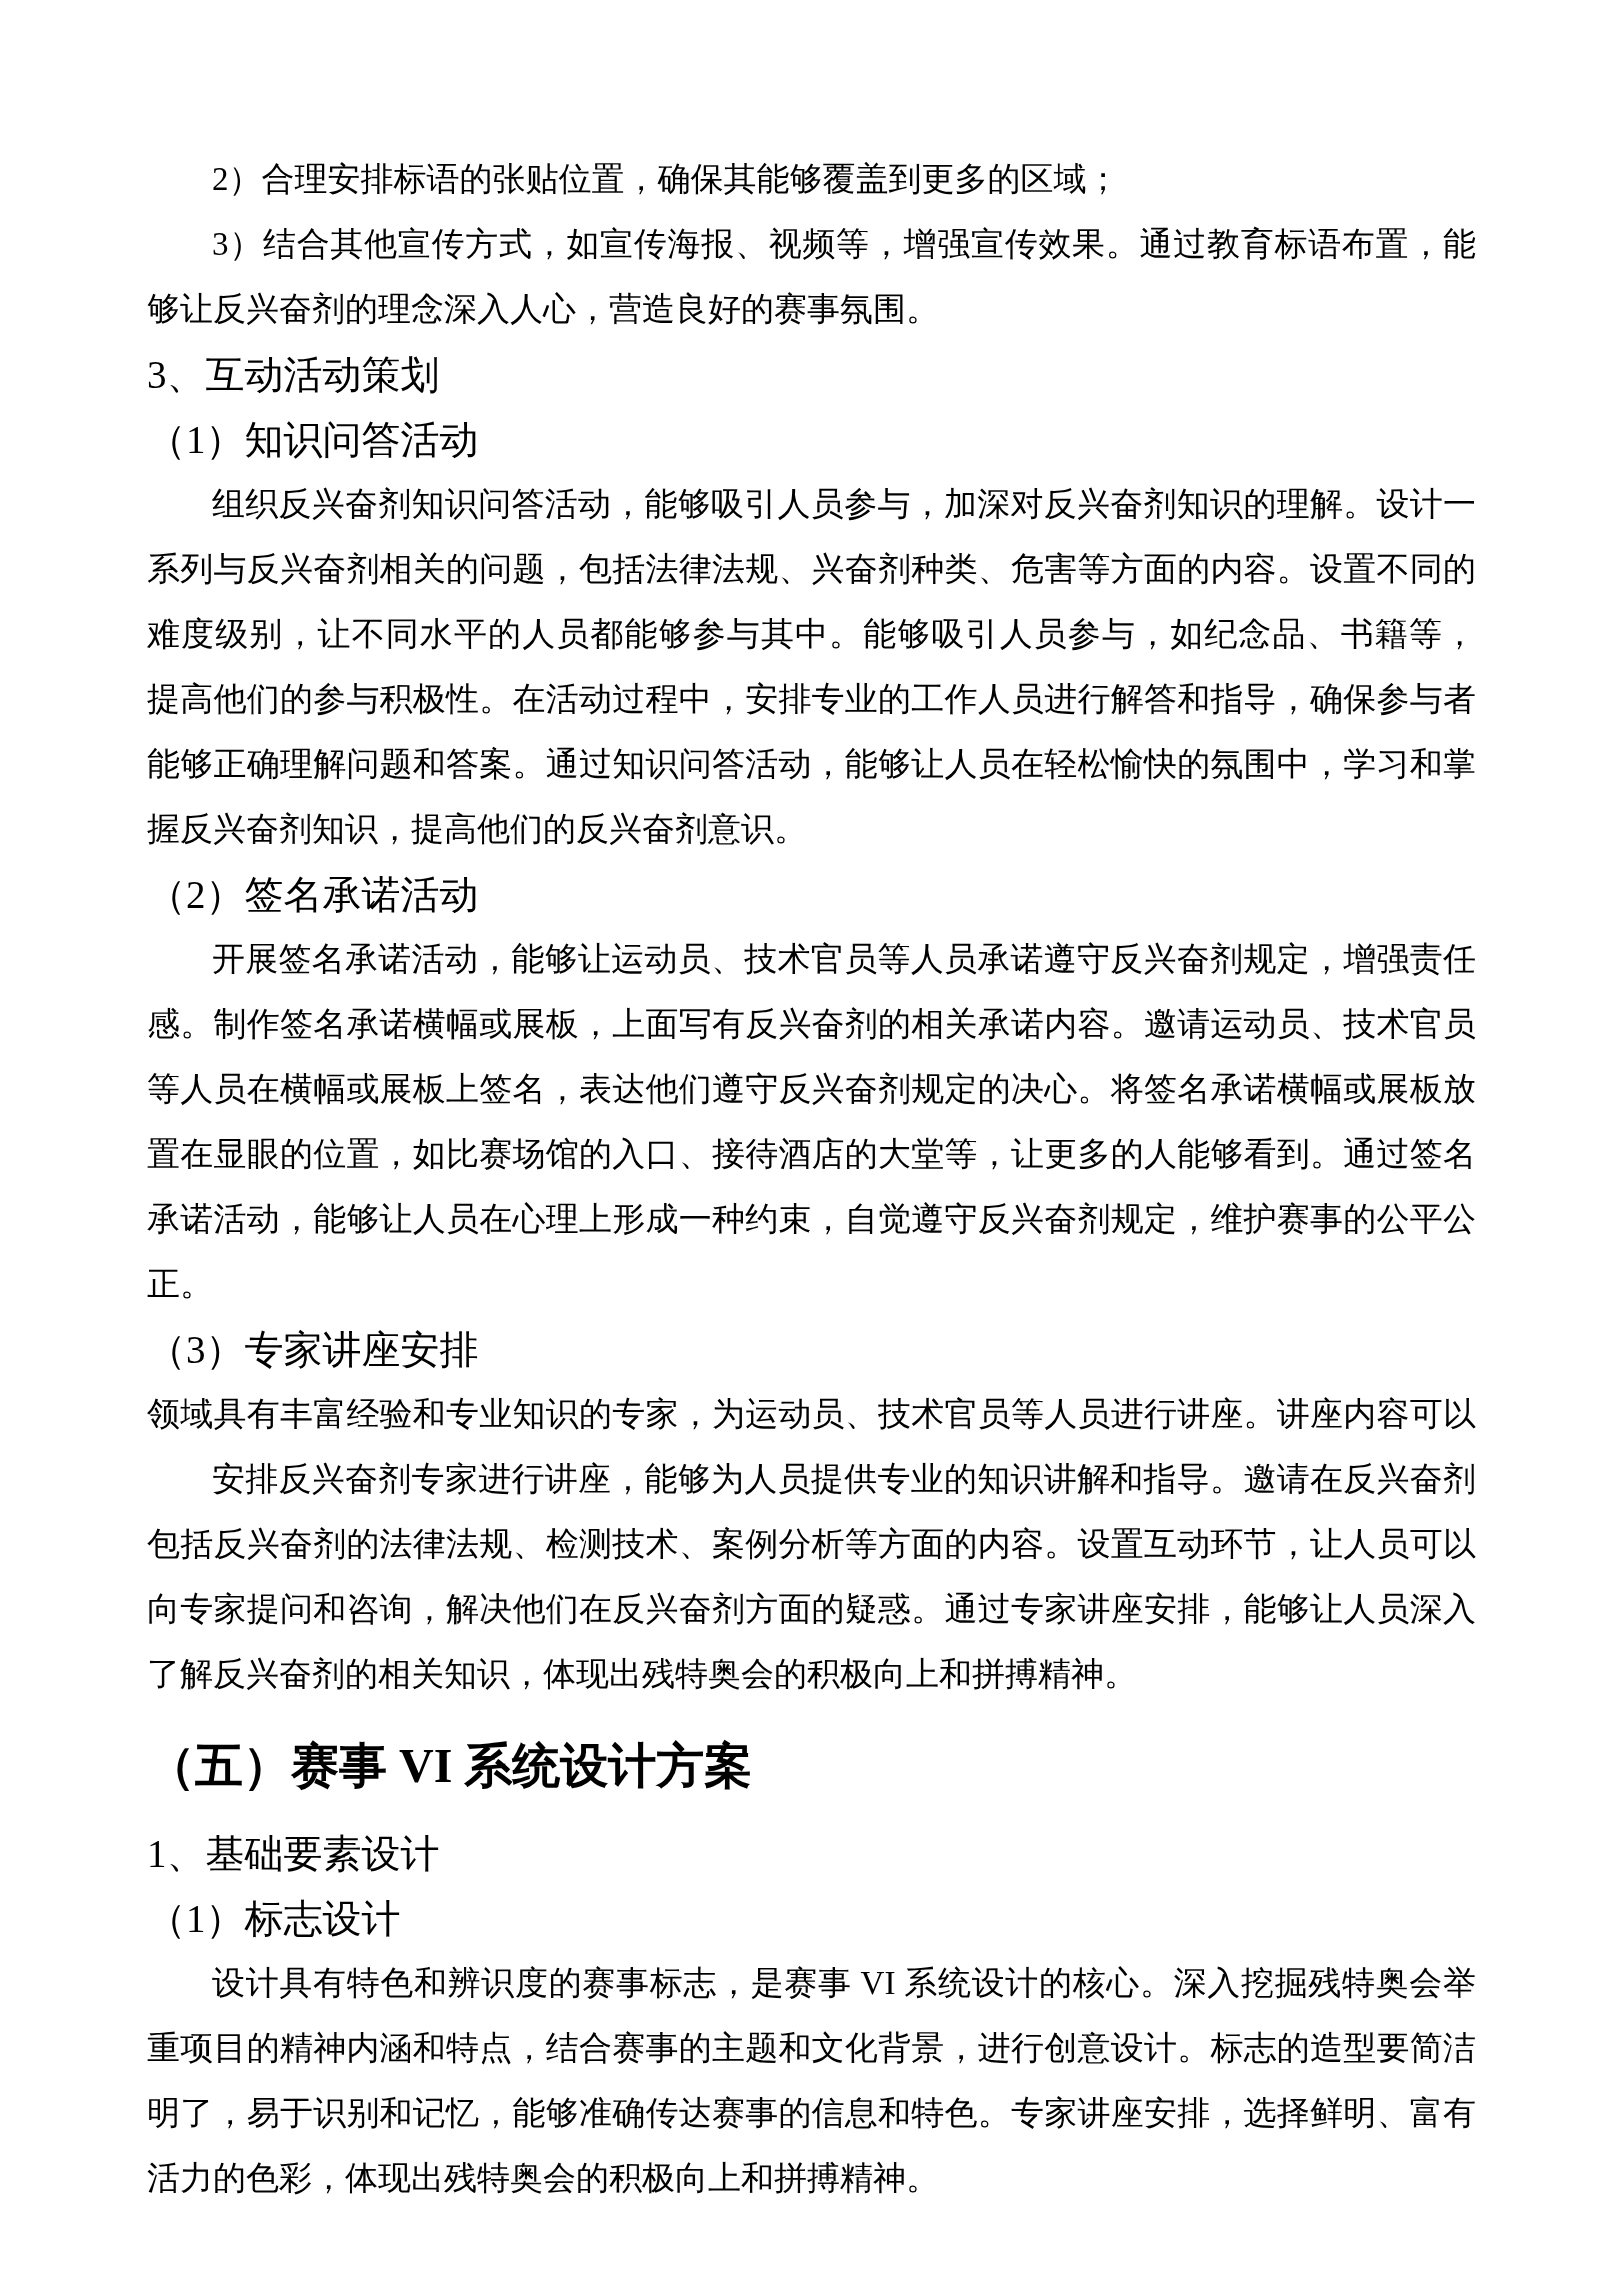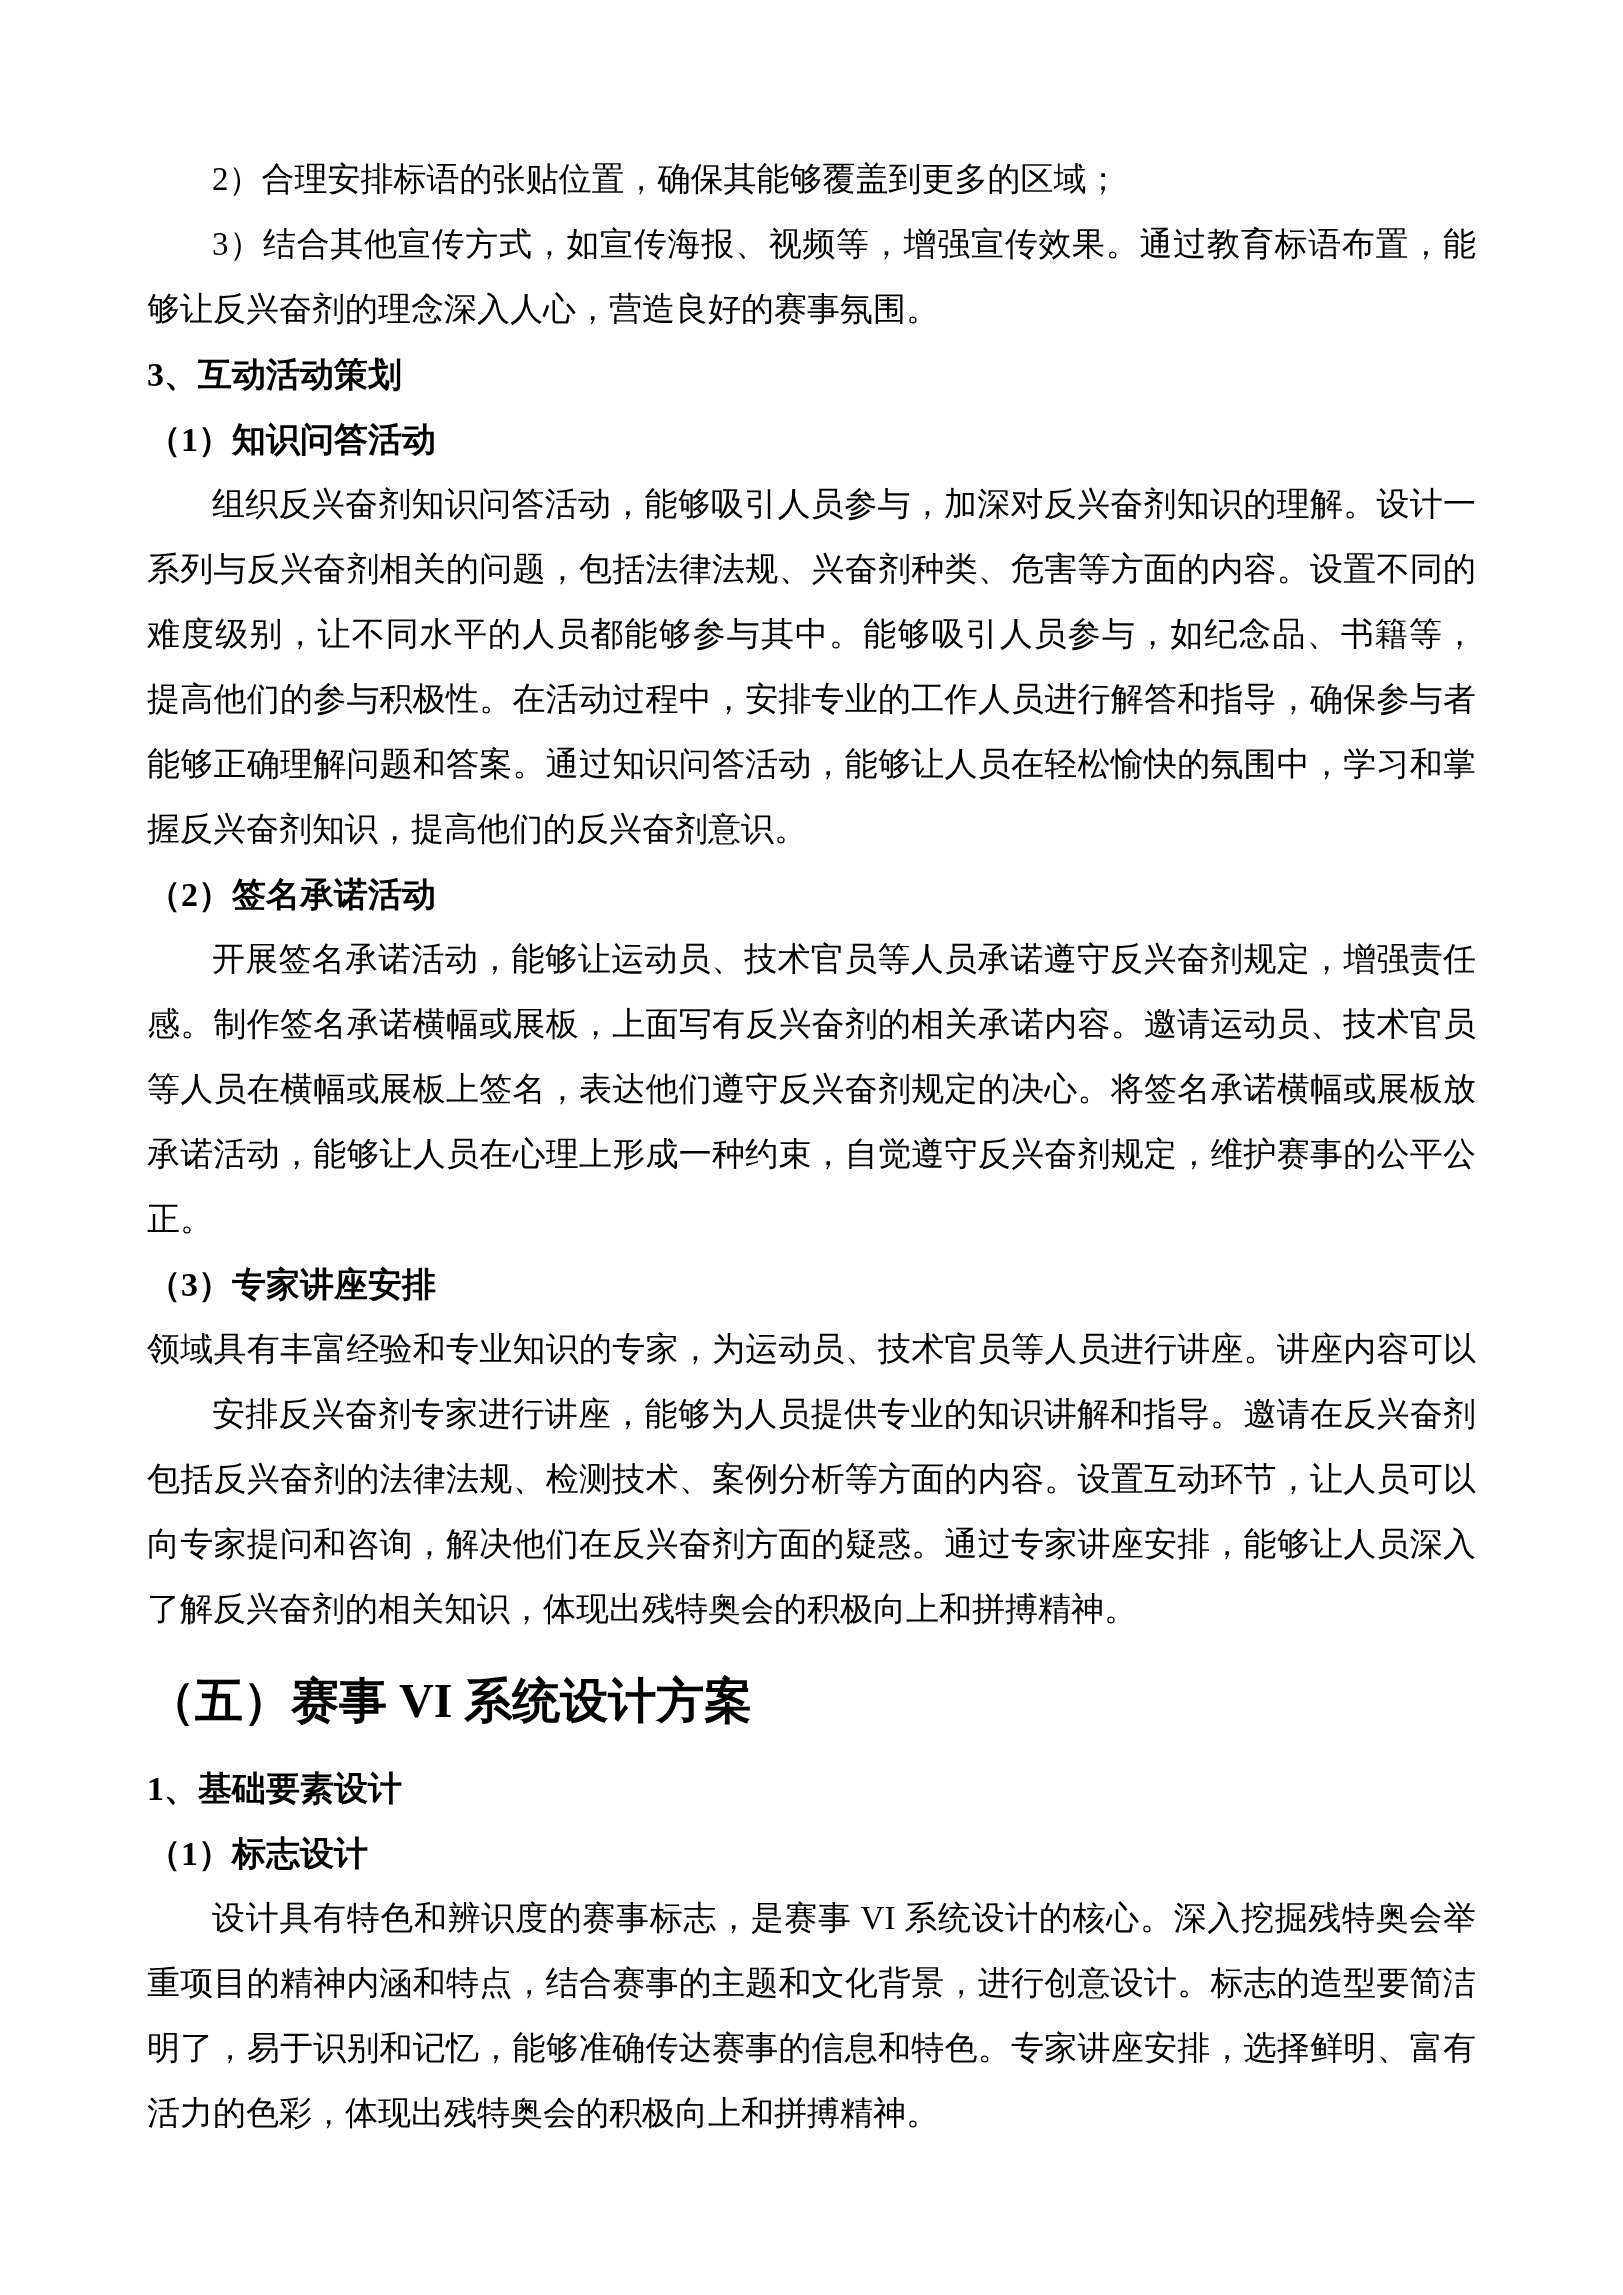--- a/index.html
+++ b/index.html
@@ -28,22 +28,22 @@
   }
   .indent {
     text-indent: 65px;
   }
   .just {
     text-align: justify;
     text-align-last: justify;
     text-justify: inter-character;
   }
   .hsub {
-    font-weight: 700;
-    font-size: 34px;
+    font-weight: 400;
+    font-size: 39px;
   }
   .h1 {
     font-weight: 700;
     font-size: 48px;
     height: 101px;
     line-height: 101px;
     margin-top: 7.9px;
     margin-bottom: 5.2px;
   }
 </style>
@@ -59,20 +59,21 @@
   <div class="line indent just">组织反兴奋剂知识问答活动，能够吸引人员参与，加深对反兴奋剂知识的理解。设计一</div>
   <div class="line just">系列与反兴奋剂相关的问题，包括法律法规、兴奋剂种类、危害等方面的内容。设置不同的</div>
   <div class="line just">难度级别，让不同水平的人员都能够参与其中。能够吸引人员参与，如纪念品、书籍等，</div>
   <div class="line just">提高他们的参与积极性。在活动过程中，安排专业的工作人员进行解答和指导，确保参与者</div>
   <div class="line just">能够正确理解问题和答案。通过知识问答活动，能够让人员在轻松愉快的氛围中，学习和掌</div>
   <div class="line">握反兴奋剂知识，提高他们的反兴奋剂意识。</div>
   <div class="line hsub">（2）签名承诺活动</div>
   <div class="line indent just">开展签名承诺活动，能够让运动员、技术官员等人员承诺遵守反兴奋剂规定，增强责任</div>
   <div class="line just">感。制作签名承诺横幅或展板，上面写有反兴奋剂的相关承诺内容。邀请运动员、技术官员</div>
   <div class="line just">等人员在横幅或展板上签名，表达他们遵守反兴奋剂规定的决心。将签名承诺横幅或展板放</div>
+  <div class="line just">置在显眼的位置，如比赛场馆的入口、接待酒店的大堂等，让更多的人能够看到。通过签名</div>
   <div class="line just">承诺活动，能够让人员在心理上形成一种约束，自觉遵守反兴奋剂规定，维护赛事的公平公</div>
   <div class="line">正。</div>
   <div class="line hsub">（3）专家讲座安排</div>
   <div class="line just">领域具有丰富经验和专业知识的专家，为运动员、技术官员等人员进行讲座。讲座内容可以</div>
   <div class="line indent just">安排反兴奋剂专家进行讲座，能够为人员提供专业的知识讲解和指导。邀请在反兴奋剂</div>
   <div class="line just">包括反兴奋剂的法律法规、检测技术、案例分析等方面的内容。设置互动环节，让人员可以</div>
   <div class="line just">向专家提问和咨询，解决他们在反兴奋剂方面的疑惑。通过专家讲座安排，能够让人员深入</div>
   <div class="line">了解反兴奋剂的相关知识，体现出残特奥会的积极向上和拼搏精神。</div>
   <div class="line h1">（五）赛事 VI 系统设计方案</div>
   <div class="line hsub">1、基础要素设计</div>

